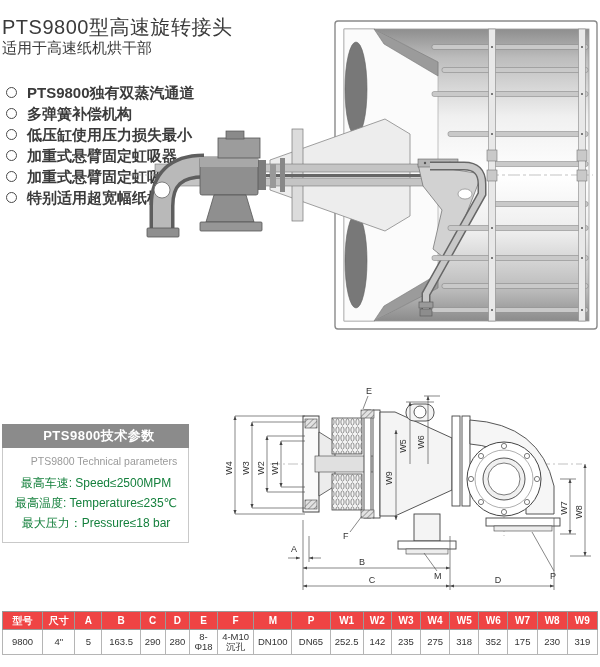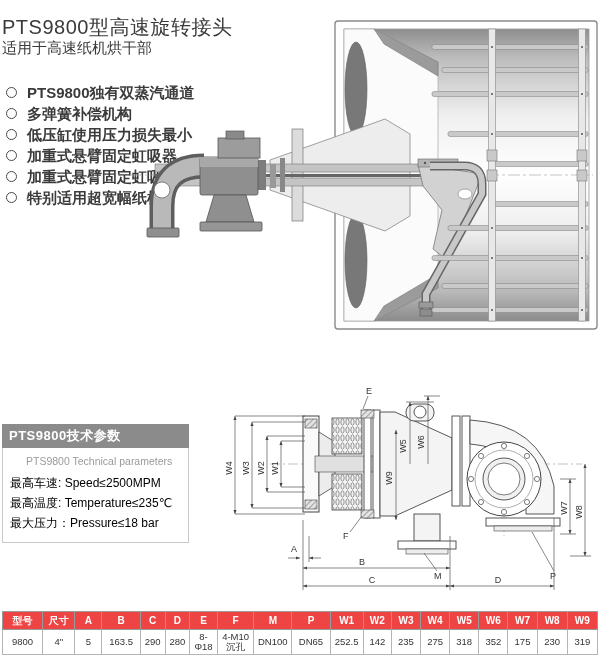--- a/index.html
+++ b/index.html
@@ -8,25 +8,25 @@
     font-family:"Liberation Sans","DejaVu Sans",sans-serif;color:#3b3b3b;
   }
   .title{position:absolute;left:2px;top:14px;font-size:20px;letter-spacing:.5px;color:#3a3a3a;}
   .subtitle{position:absolute;left:2px;top:39px;font-size:15px;color:#3a3a3a;}
   ul.features{position:absolute;left:6px;top:86px;margin:0;padding:0;list-style:none;width:300px;}
   ul.features li{display:flex;align-items:flex-start;margin:0 0 7px 0;font-size:15px;font-weight:bold;color:#3b3b3b;line-height:14px;}
   .bullet-circle{flex:0 0 auto;width:9px;height:9px;border:1.5px solid #4a4a4a;border-radius:50%;margin:1px 10px 0 0;}
   .top-drawing,.dim-drawing{position:absolute;}
   .top-drawing{left:130px;top:14px;}
   .dim-drawing{left:210px;top:386px;}
-  .params{position:absolute;left:2px;top:424px;width:187px;}
+  .params{position:absolute;left:2px;top:424px;width:187px;text-align:center;}
   .params-header{background:#8b8b8b;color:#fff;font-size:13px;font-weight:bold;padding:3px 0 3px 7px;letter-spacing:.5px;}
   .params-body{border:1px solid #c9c9c9;border-top:none;background:#fff;padding:7px 6px 12px 7px;}
   .params-sub{font-size:10.5px;color:#9a9a9a;margin:0 0 10px 16px;}
-  .params-item{font-size:12px;color:#000000;margin:0 0 7px 0;line-height:13px;}
+  .params-item{font-size:12px;color:#15803d;margin:0 0 7px 0;line-height:13px;}
   .params-item:last-child{margin-bottom:0;}
   .table-wrap{position:absolute;left:2px;top:611px;width:596px;}
   table.spec{border-collapse:collapse;table-layout:fixed;width:596px;font-size:9.5px;}
   table.spec th{background:#ef4444;color:#fff;font-weight:bold;font-size:10px;border:1px solid #9a9a9a;height:15px;padding:1px 0;margin-left:48px;}
   table.spec td{background:#fff;color:#333;text-align:center;border:1px solid #b5b5b5;height:19px;padding:2px;line-height:10px;}
   table.spec{border:1px solid #8e8e8e;}
   svg text{font-family:"Liberation Sans","DejaVu Sans",sans-serif;}
 </style>
 </head>
 <body>

